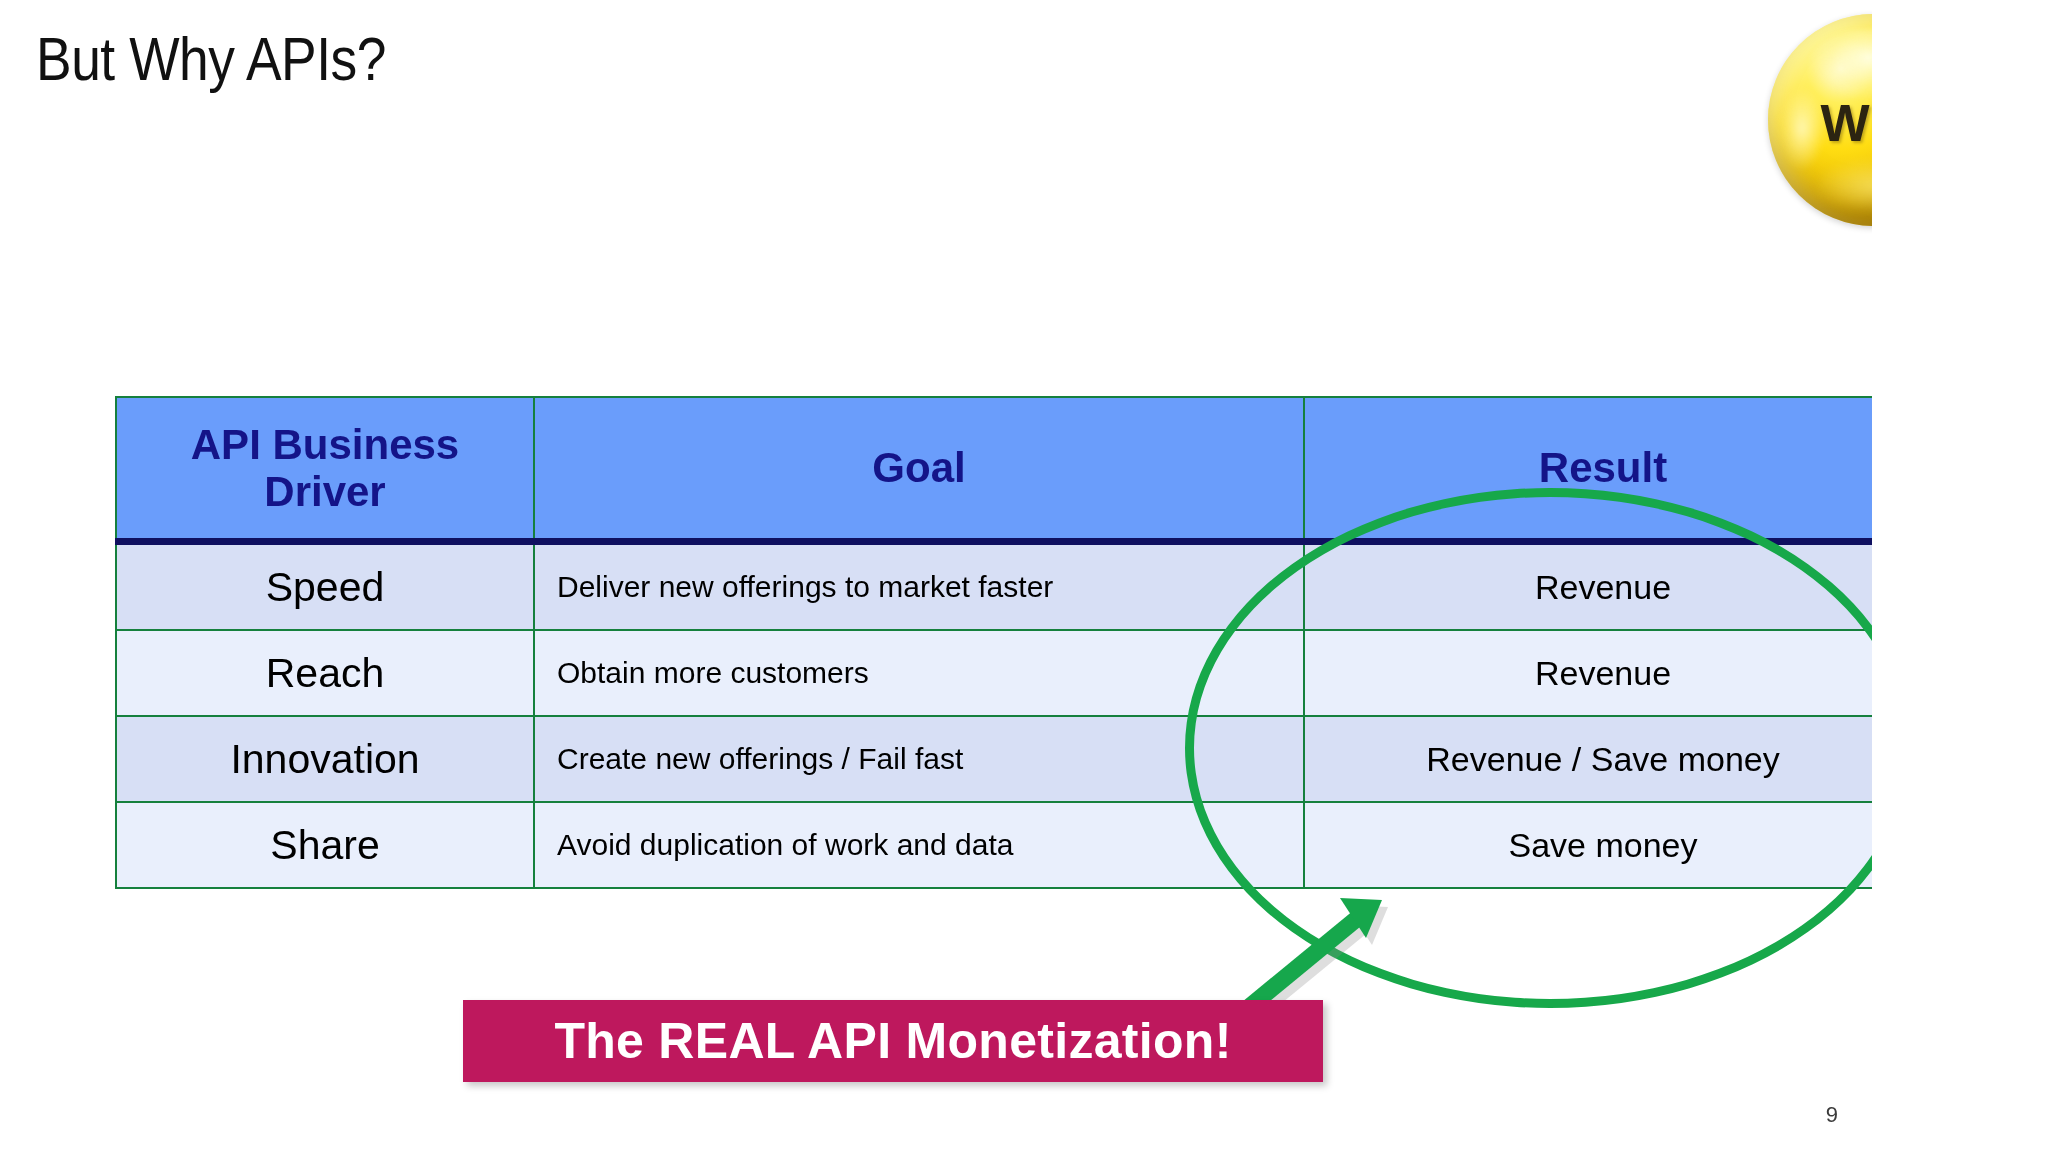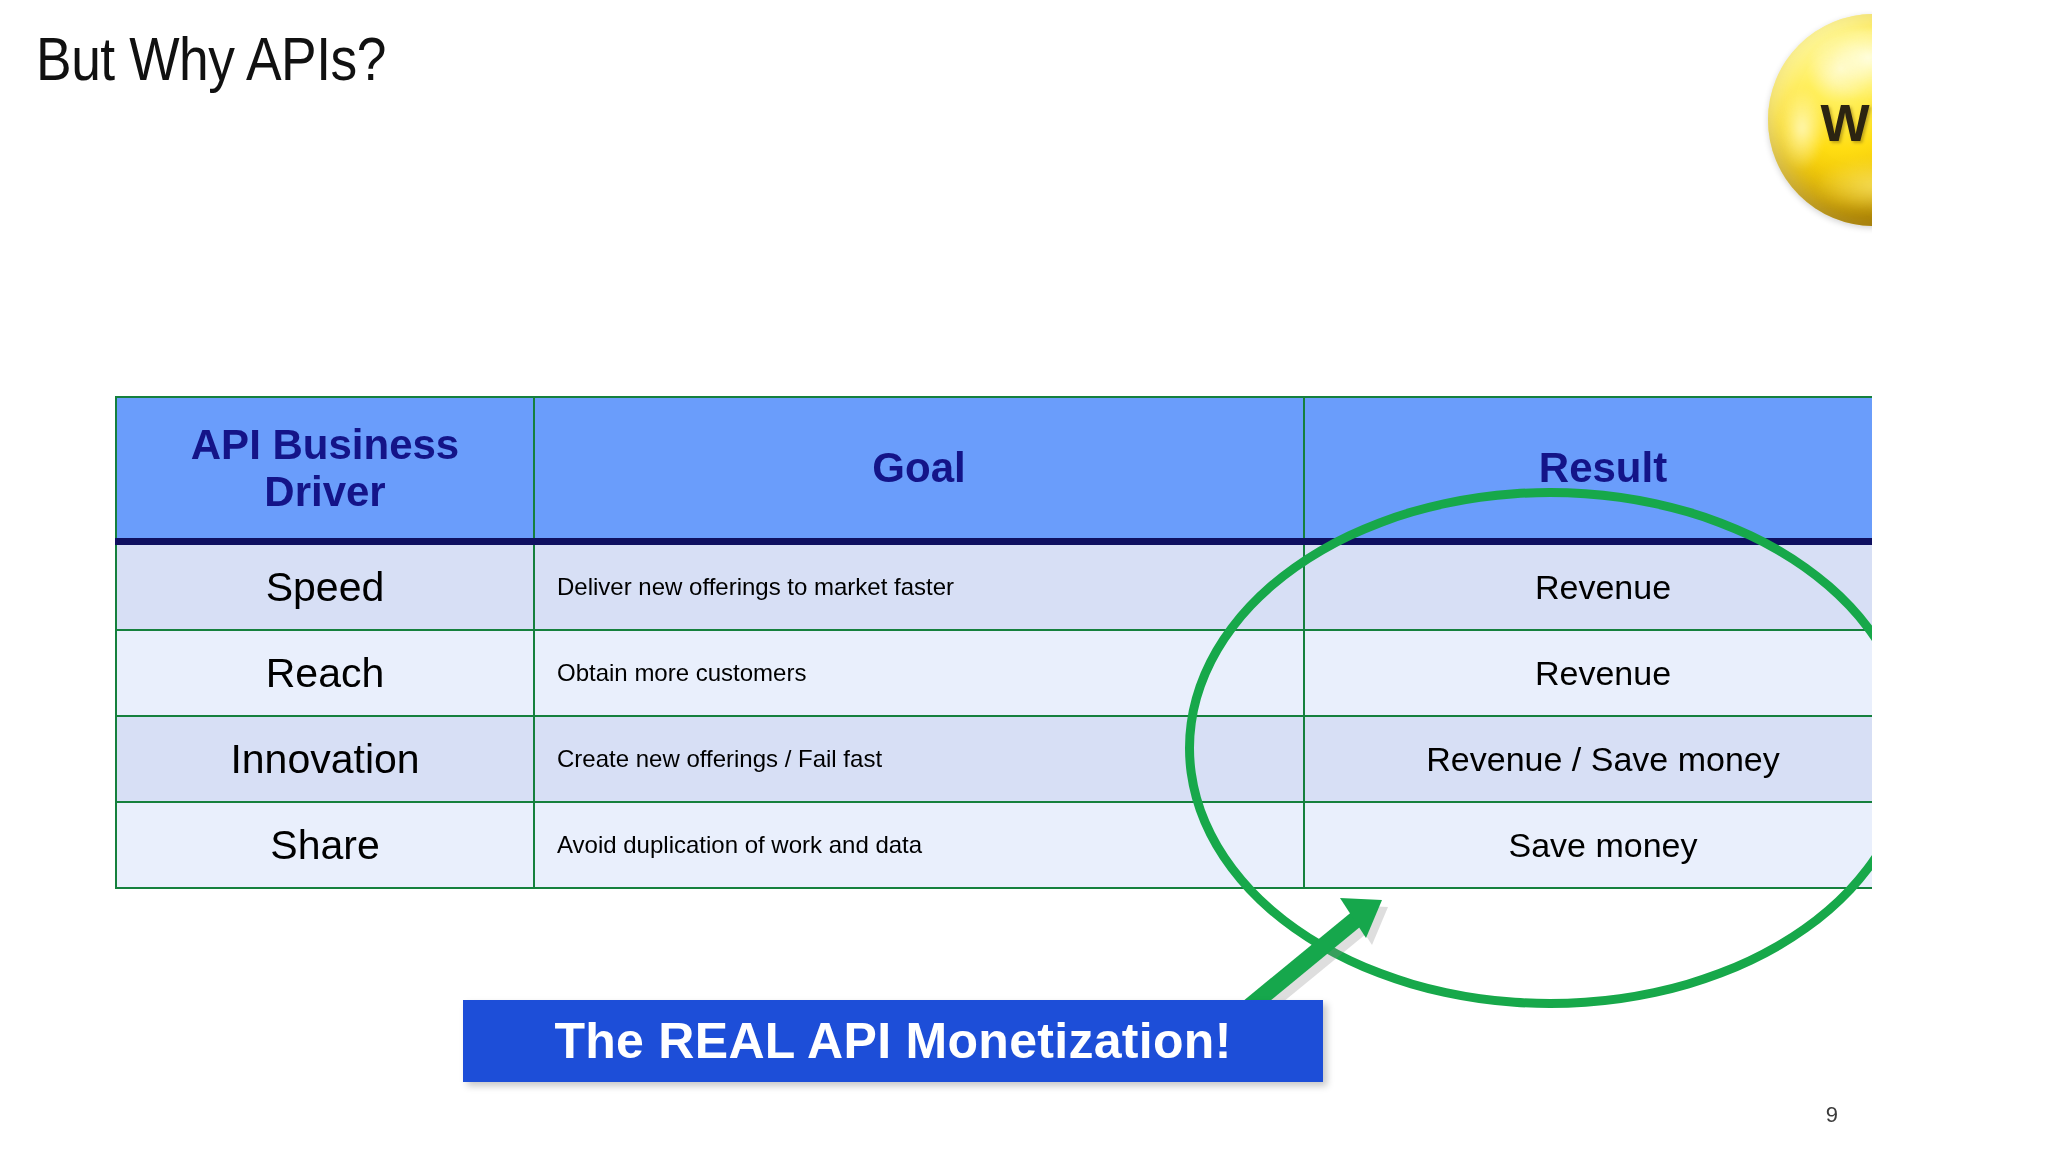--- a/index.html
+++ b/index.html
@@ -150,21 +150,21 @@
   }
   #driver-table tbody tr.odd td { background: #d7dff5; }
   #driver-table tbody tr.even td { background: #e9effc; }
   #driver-table td.cell-driver {
     text-align: center;
     font-size: 41px;
   }
   #driver-table td.cell-goal {
     text-align: left;
     padding-left: 22px;
-    font-size: 24px;
+    font-size: 30px;
   }
   #driver-table td.cell-result {
     text-align: center;
     font-size: 34px;
   }
 
   
   #highlight-ellipse {
     position: absolute;
     left: 1185px;
@@ -191,21 +191,21 @@
     pointer-events: none;
   }
 
   
   #callout-banner {
     position: absolute;
     left: 463px;
     top: 1000px;
     width: 860px;
     height: 82px;
-    background: #1d4ed8;
+    background: #be185d;
     display: flex;
     align-items: center;
     justify-content: center;
     box-shadow: 4px 4px 7px rgba(0,0,0,0.22);
   }
   #callout-banner .banner-text {
     color: #ffffff;
     font-weight: bold;
     font-size: 50px;
     letter-spacing: 0.3px;

